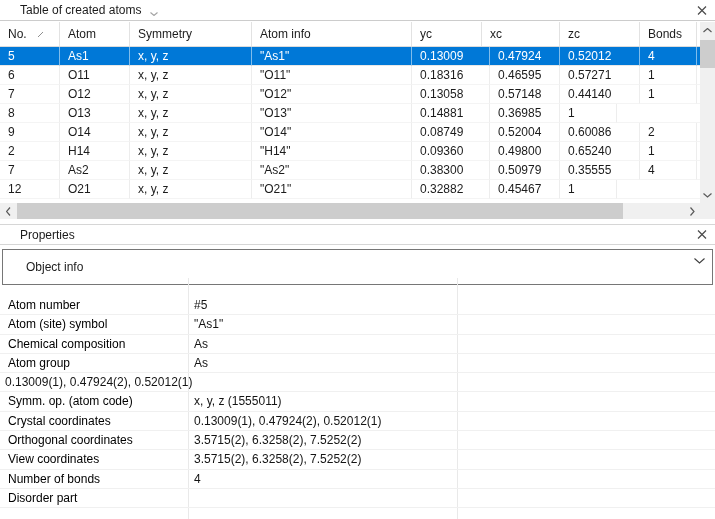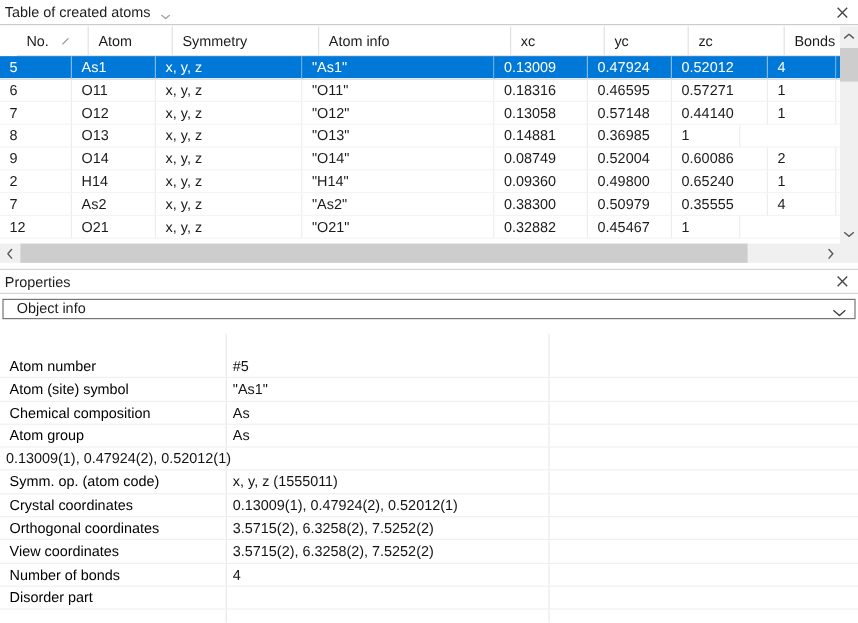--- a/index.html
+++ b/index.html
@@ -1,25 +1,25 @@
 <!DOCTYPE html>
 <html><head>
 <meta charset="utf-8">
 <style>
   html,body{margin:0;padding:0;background:#fff;}
   body{width:715px;height:519px;position:relative;overflow:hidden;
        font-family:"Liberation Sans",sans-serif;font-size:12px;color:#1b1b1b;
        -webkit-font-smoothing:antialiased;}
   .bar{position:absolute;left:0;width:715px;background:#fff;display:flex;align-items:center;
-       padding-left:4px;box-sizing:border-box;}
+       padding-left:20px;box-sizing:border-box;}
   
   #atoms-title{top:0;height:21px;border-bottom:1px solid #cccccc;gap:9px;}
   .close-btn{position:absolute;right:5px;top:50%;transform:translateY(-50%);width:16px;height:15px;
        display:flex;align-items:center;justify-content:center;cursor:default;}
-  #atoms-header{position:absolute;left:14px;top:22px;width:700px;height:25px;display:flex;
+  #atoms-header{position:absolute;left:0;top:22px;width:700px;height:25px;display:flex;
        border-bottom:1px solid #dcdcdc;box-sizing:border-box;background:#fff;}
   .th{box-sizing:border-box;border-right:1px solid #e2e2e2;padding-left:8px;line-height:23px;
       white-space:nowrap;overflow:hidden;display:flex;align-items:center;gap:10px;color:#1c1c1c;}
   .c0{width:60px}.c1{width:70px}.c2{width:122px}.c3{width:160px}
   .c4{width:78px}.c5{width:70px}.c6{width:80px}.c7{width:57px}
   #atoms-body{position:absolute;left:0;top:47px;width:700px;}
   .trow{display:flex;height:19px;background:#fff;}
   .td{box-sizing:border-box;border-right:1px solid #ededed;border-bottom:1px solid #f4f4f4;
       padding-left:8px;line-height:18px;white-space:nowrap;overflow:hidden;}
   .tfill{flex:1;border-right:none;box-sizing:border-box;border-bottom:1px solid #f4f4f4;}
@@ -32,22 +32,22 @@
   .sb-btn{position:absolute;display:flex;align-items:center;justify-content:center;}
   #vs-up{left:0;top:0;width:15px;height:16px;}
   #vs-thumb{position:absolute;left:0;top:18px;width:15px;height:28px;background:#cdcdcd;}
   #vs-down{left:0;top:165px;width:15px;height:16px;}
   #hscroll{position:absolute;left:0;top:203px;width:700px;height:16px;background:#f0f0f0;}
   #hs-left{left:0;top:0;width:17px;height:16px;}
   #hs-thumb{position:absolute;left:17px;top:0;width:606px;height:16px;background:#cdcdcd;}
   #hs-right{left:684px;top:0;width:16px;height:16px;}
   
   #props-title{top:224px;height:21px;border-top:1px solid #d6d6d6;border-bottom:1px solid #d6d6d6;}
-  #combo{position:absolute;left:2px;top:249px;width:711px;height:17px;box-sizing:border-box;
-       border:1px solid #767676;background:#fff;display:flex;align-items:flex-start;padding-left:11px;}
+  #combo{position:absolute;left:2px;top:249px;width:711px;height:36px;box-sizing:border-box;
+       border:1px solid #767676;background:#fff;display:flex;align-items:center;padding-left:23px;}
   #combo-chevron{position:absolute;right:7px;top:8px;}
   #pgrid{position:absolute;left:0;top:278px;width:715px;height:241px;overflow:hidden;}
   .vline{position:absolute;top:0;bottom:0;width:1px;background:#e9e9e9;}
   #vline1{left:188px}#vline2{left:457px}
   #prows{position:absolute;left:0;top:18px;width:715px;}
   .prow{display:flex;height:19.3px;border-bottom:1px solid #f0f0f0;box-sizing:border-box;}
   .plabel{width:189px;box-sizing:border-box;padding-left:8px;line-height:18px;
        white-space:nowrap;overflow:hidden;color:#000000;}
   .pvalue{width:269px;box-sizing:border-box;padding-left:5px;line-height:18px;
        white-space:nowrap;overflow:hidden;color:#141414;}
@@ -82,25 +82,25 @@
   </div>
   <div class="th c1">
       <span>Atom</span>
     </div>
   <div class="th c2">
       <span>Symmetry</span>
     </div>
   <div class="th c3">
       <span>Atom info</span>
     </div>
+  <div class="th c5">
+      <span>yc</span>
+    </div>
   <div class="th c4">
       <span>xc</span>
-    </div>
-  <div class="th c5">
-      <span>yc</span>
     </div>
   <div class="th c6">
       <span>zc</span>
     </div>
   <div class="th c7">
       <span>Bonds</span>
     </div>
 </div>
 
 <div id="atoms-body">

